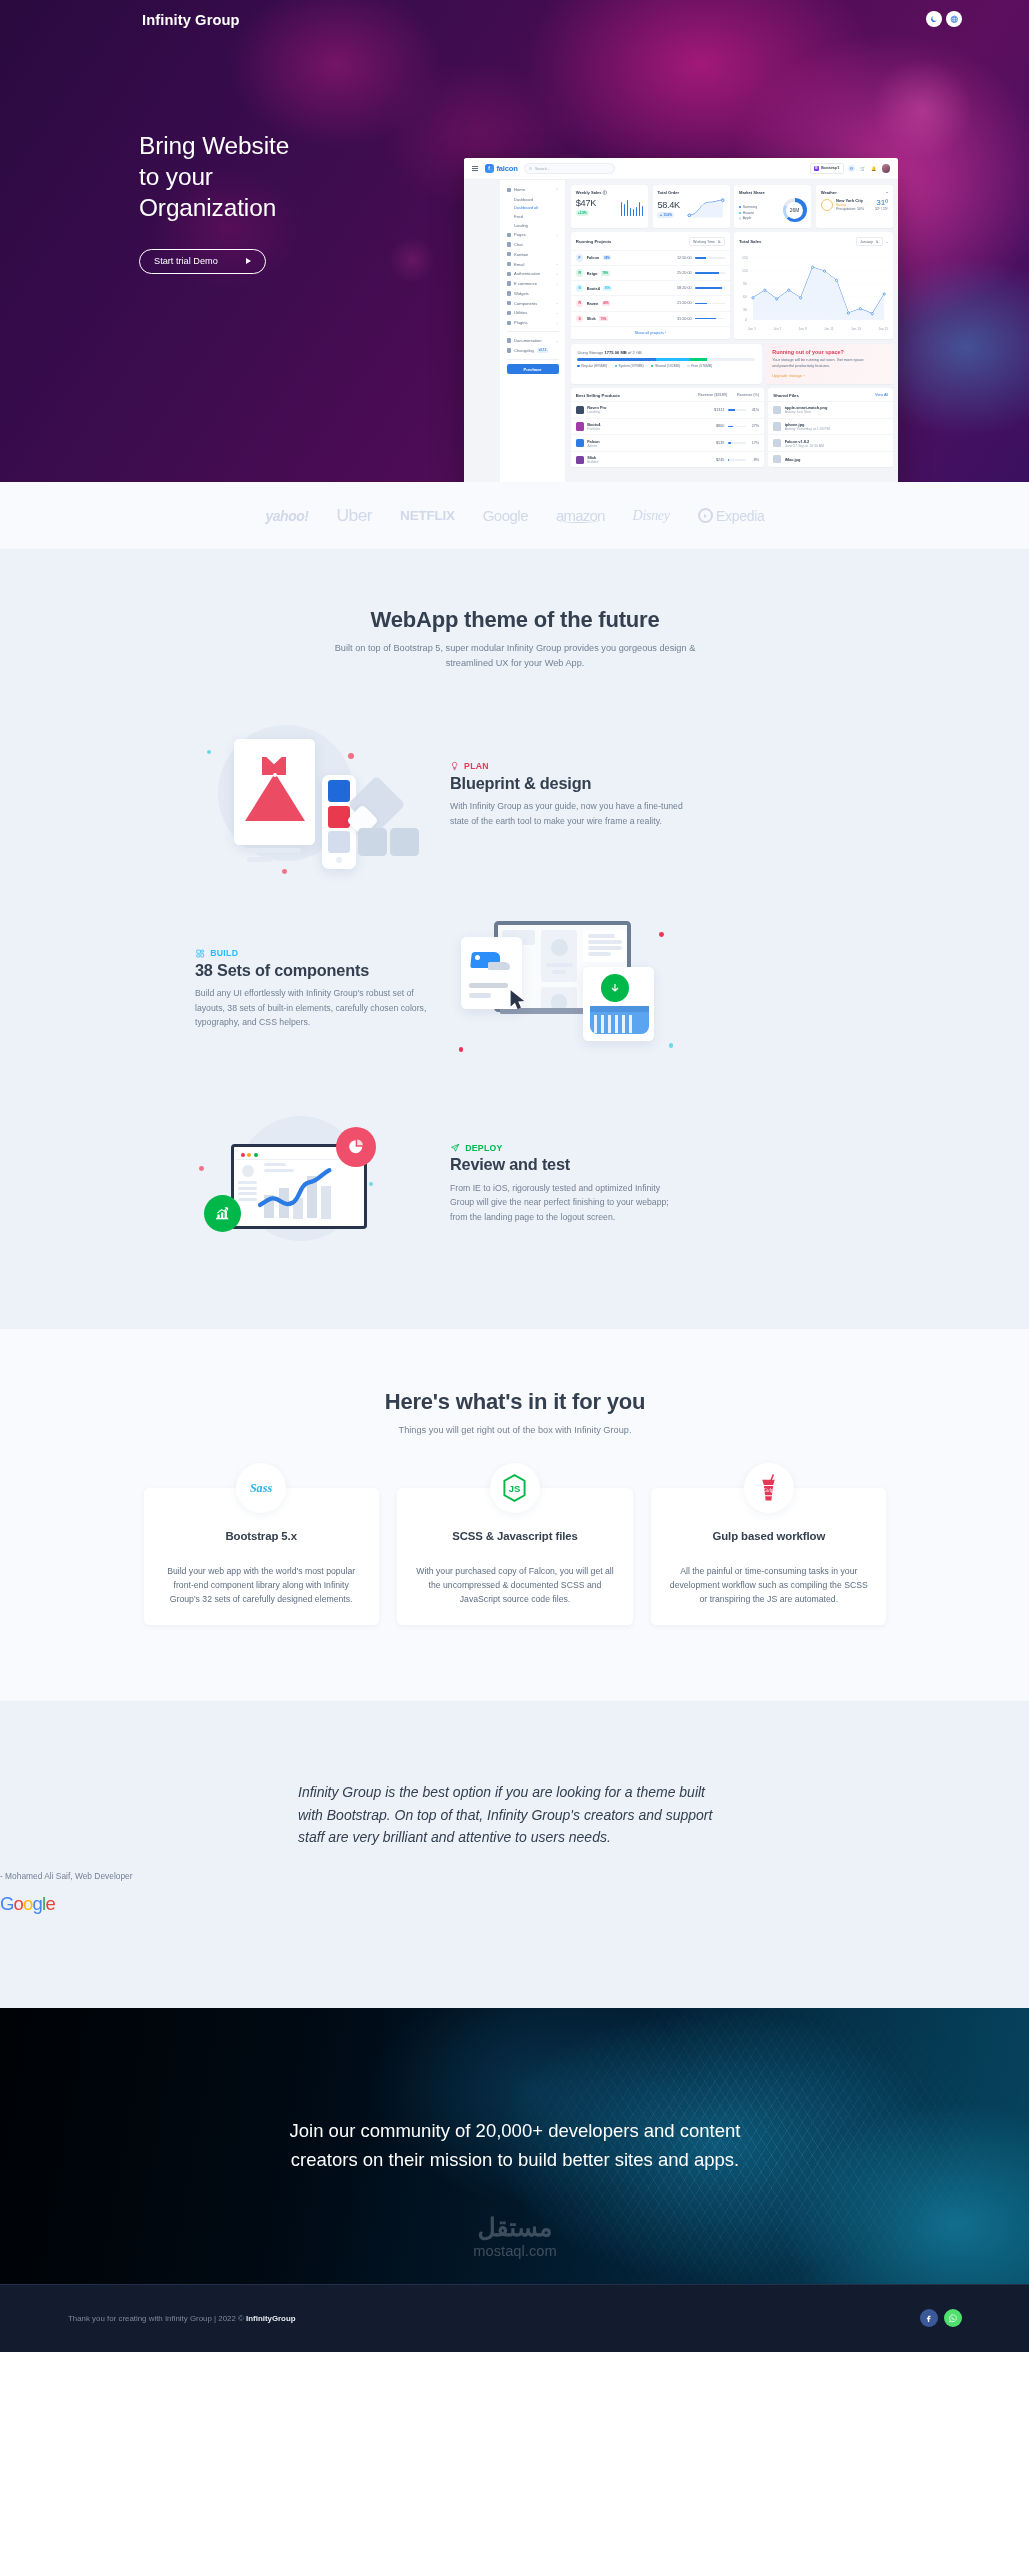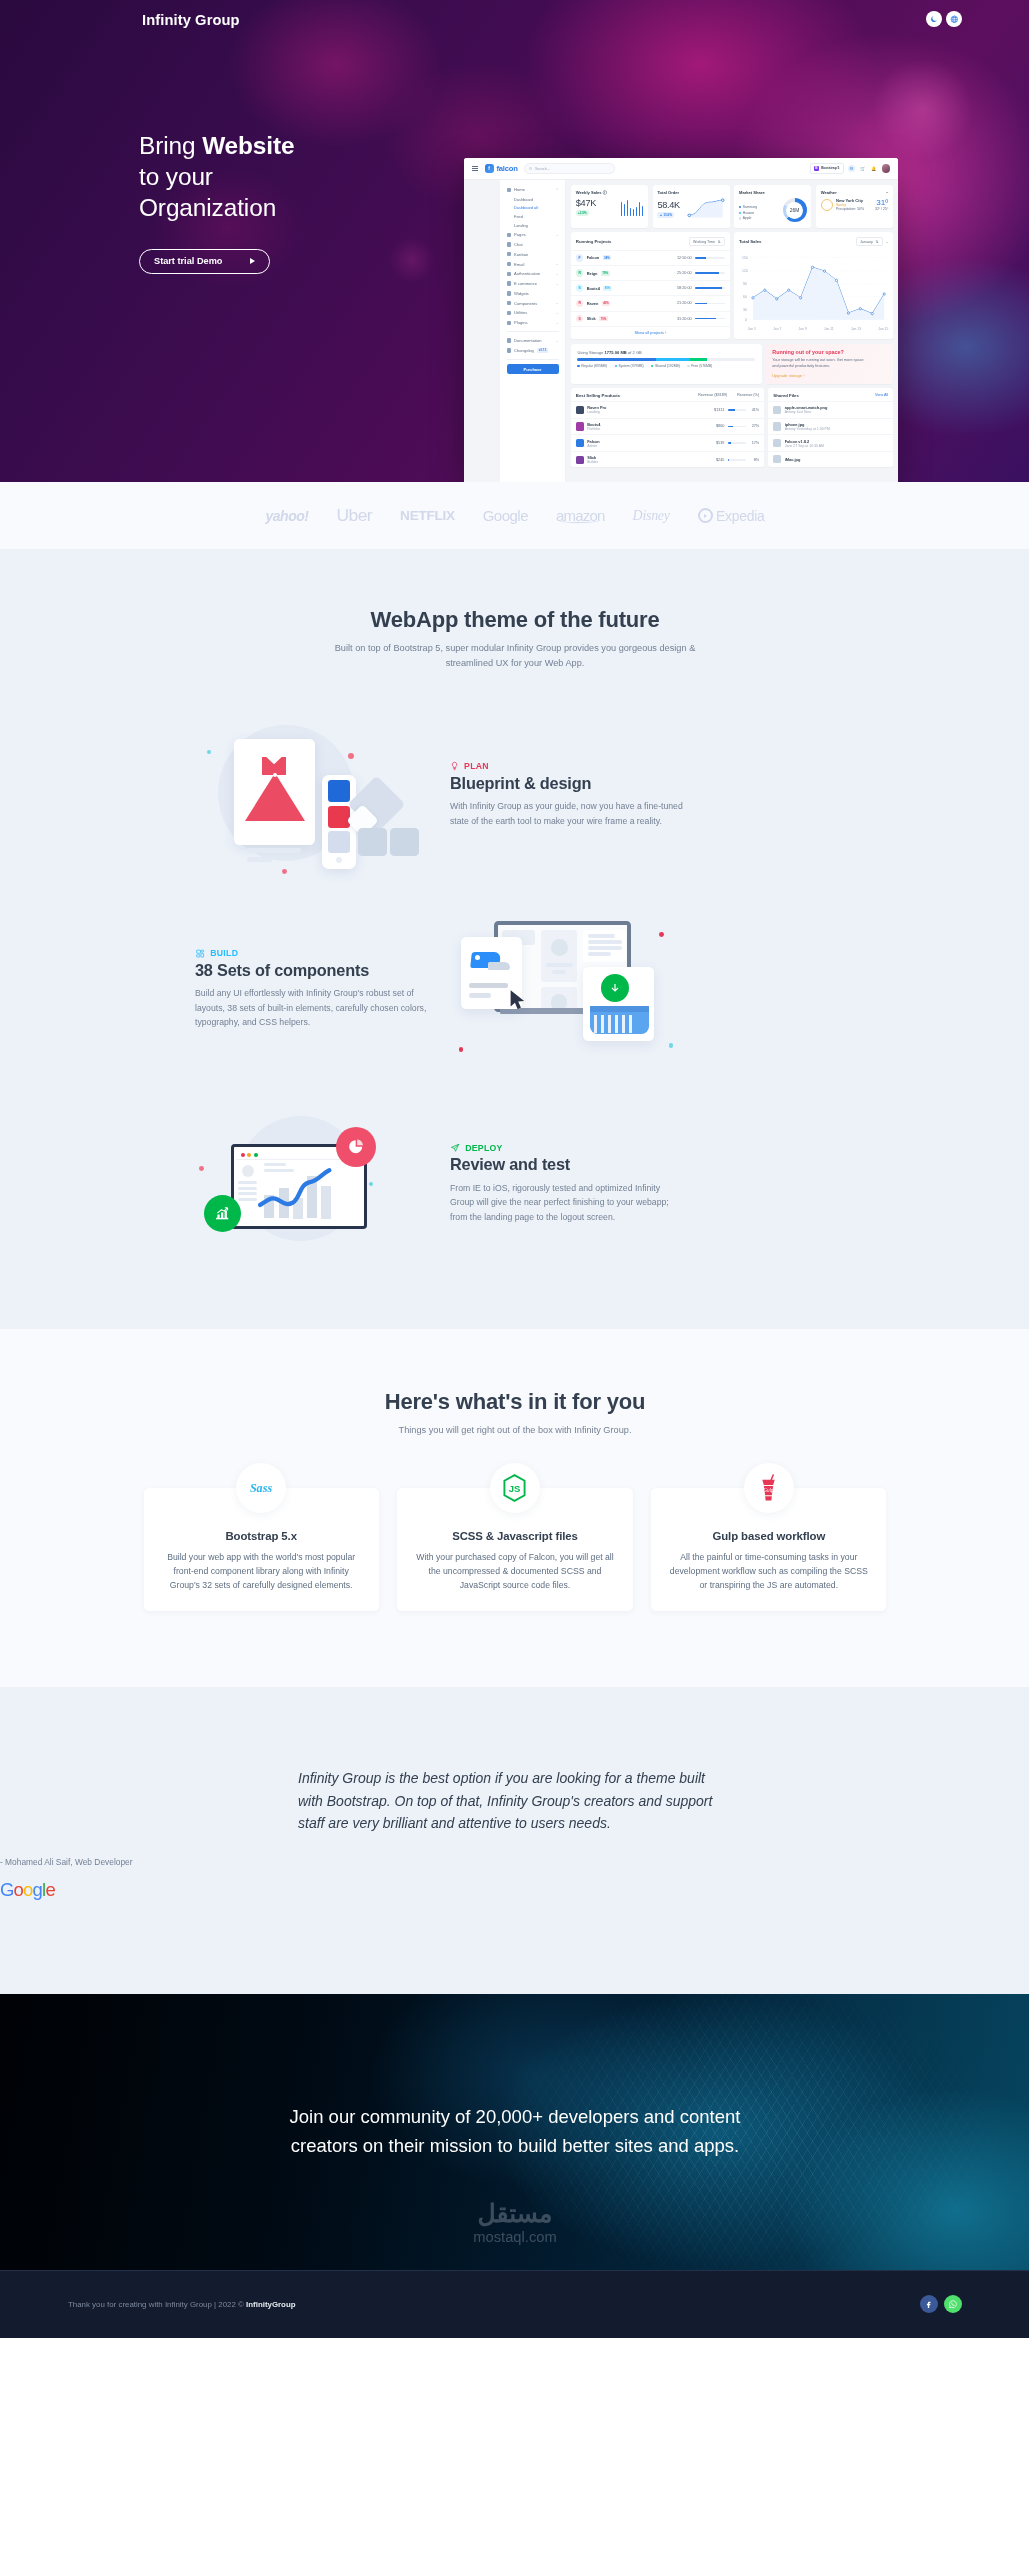--- a/index.html
+++ b/index.html
@@ -46,29 +46,29 @@
     width: 16.3px; height: 16.3px; border-radius: 50%;
     background: #fff; display: flex; align-items: center; justify-content: center;
     cursor: pointer; border: none;
   }
   .circ-btn svg { display:block; }
 
   .hero-copy { position: absolute; left: 139px; top: 130px; z-index: 4; width: 336px; }
   .hero-title {
     font-size: 24.4px; line-height: 1.28; color: #fff; font-weight: 300; letter-spacing: -0.1px;
   }
-  .hero-title b { font-weight: 700; text-align: right; }
+  .hero-title b { font-weight: 400; text-align: right; }
   .hero-sub {
     margin-top: 12px; font-size: 10px; line-height: 1.72;
     color: #ded3e8; font-weight: 300; max-width: 244px;
   }
   .trial-btn {
     margin-top: 25px; display: inline-flex; align-items: center; gap: 28px;
     border: 1.1px solid #fff; border-radius: 22px; padding: 6.5px 14px;
-    color: #fff; font-size: 9.2px; font-weight: 700; background: transparent; cursor: pointer;
+    color: #fff; font-size: 9.2px; font-weight: 400; background: transparent; cursor: pointer;
     font-family: "Liberation Sans", sans-serif;
   }
   .trial-btn .tri {
     width: 0; height: 0; border-left: 5.4px solid #fff;
     border-top: 3.8px solid transparent; border-bottom: 3.8px solid transparent;
   }
 
   
   .dash {
     position: absolute; left: 464px; top: 158px; width: 434px; height: 326px;
@@ -235,21 +235,21 @@
   .ucard {
     flex:1; background:#fff; border-radius:5.4px; padding: 42px 18.5px 19.5px; position:relative;
     box-shadow: 0 1.1px 5.4px rgba(60,80,130,.06); text-align:center;
   }
   .ucard-ic {
     position:absolute; top:-25px; left:50%; transform:translateX(-50%);
     width:50px; height:50px; border-radius:50%; background:#fff;
     box-shadow: 0 2.2px 8.7px rgba(60,80,130,.07);
     display:flex; align-items:center; justify-content:center;
   }
-  .ucard-h { font-size:11.4px; font-weight:700; color:#344050; margin-bottom:8px; letter-spacing:-0.1px; }
+  .ucard-h { font-size:11.4px; font-weight:700; color:#344050; margin-bottom:22px; letter-spacing:-0.1px; }
   .ucard-p { font-size:8.7px; line-height:1.62; color:#5e6e82; }
 
   
   .testi { background:#edf2f9; padding: 80px 0 93px; }
   .quote { width: 434px; margin:0 auto; font-style:italic; font-size:14px; line-height:1.6; color:#344050; font-weight:400; }
   .by { margin-top:22px; font-size:8.4px; color:#748194; }
   .gbrand { margin-top:12px; font-size:18.5px; letter-spacing:-0.8px; font-weight:400; }
   .gbrand .b{color:#4285f4;} .gbrand .r{color:#ea4335;} .gbrand .y{color:#fbbc05;} .gbrand .g{color:#34a853;}
 
   

